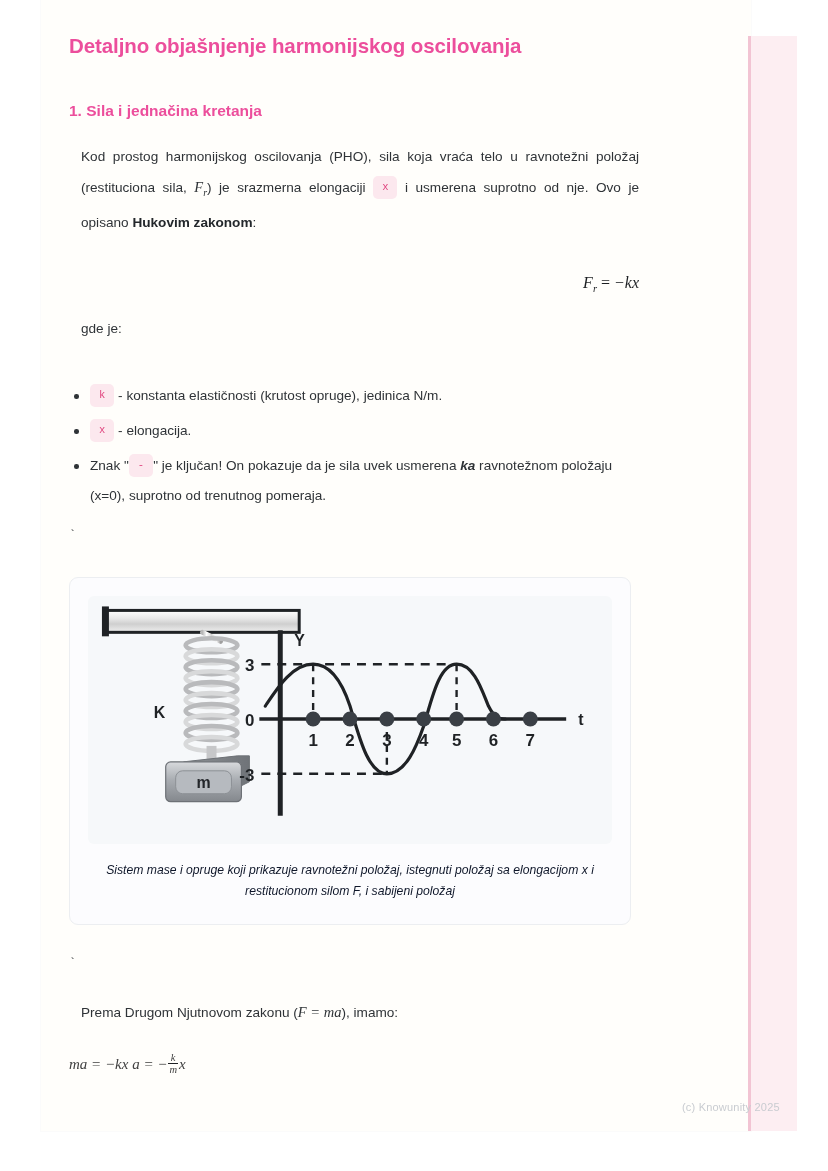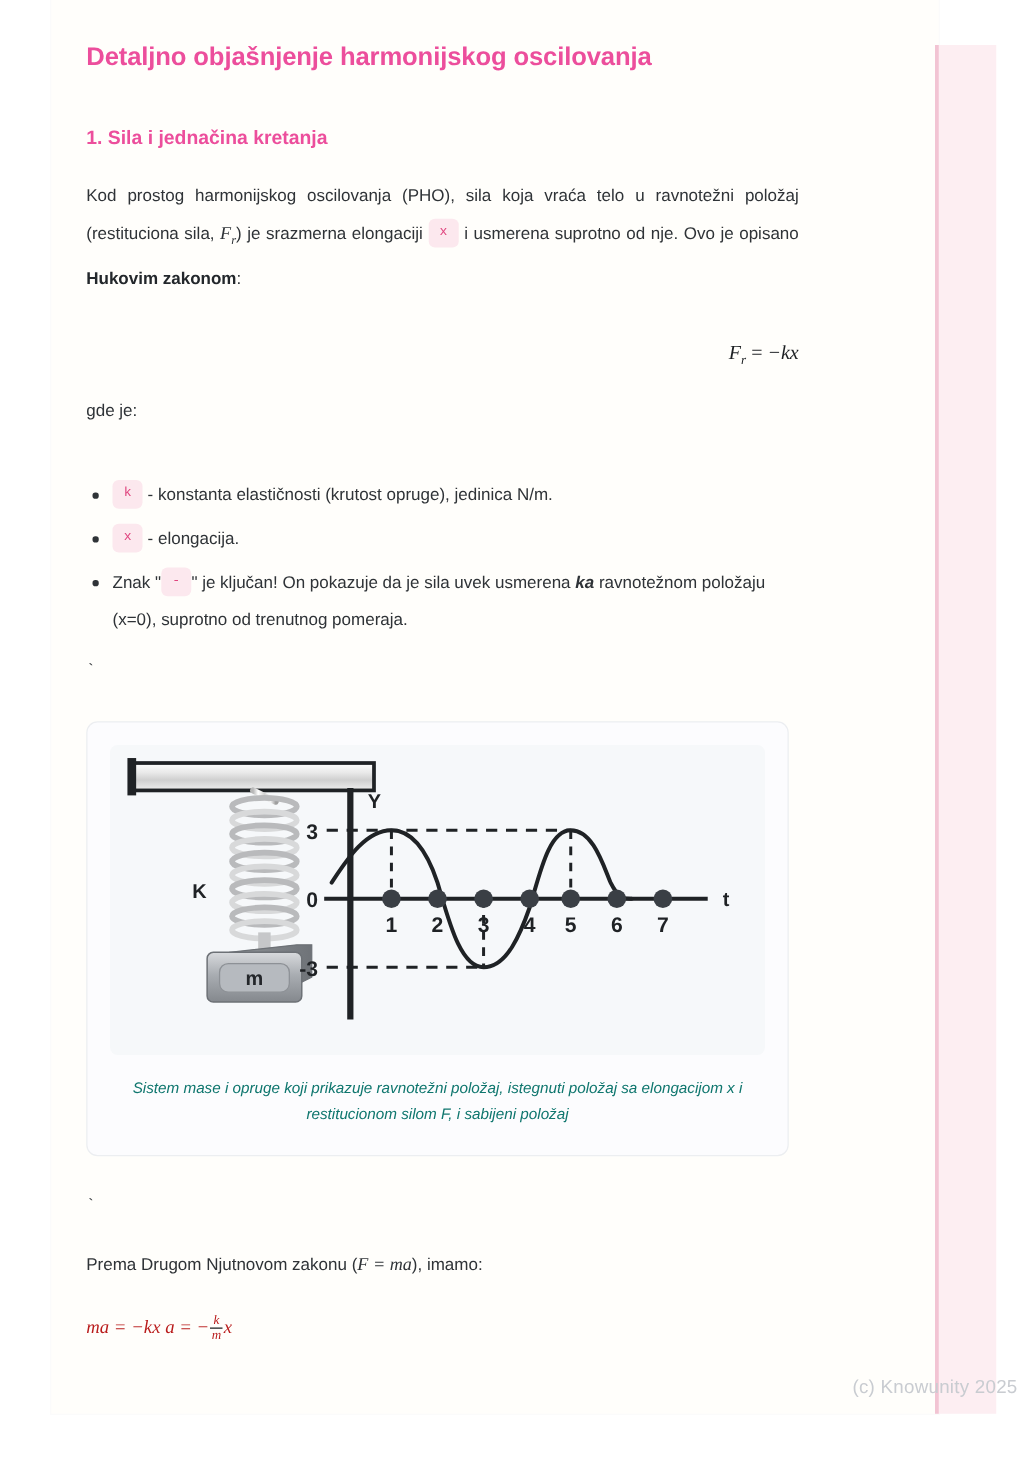--- a/index.html
+++ b/index.html
@@ -60,21 +60,21 @@
   }
   h2.doc-subtitle {
     margin: 40px 0 0 0;
     font-size: 15.5px;
     font-weight: bold;
     color: #ec4e9c;
     line-height: 22px;
   }
 
   p.body-text {
-    margin: 20px 0 0 0;
+    margin: 20px 0 0 12px;
     font-size: 13.6px;
     line-height: 30px;
     color: #2f3337;
     text-align: justify;
     text-justify: inter-word;
   }
   p.body-text.nojust { text-align: left; }
 
   .mathvar {
     font-family: "Liberation Serif", serif;
@@ -163,49 +163,49 @@
     background: #f6f8fa;
     border-radius: 6px;
     overflow: hidden;
     position: relative;
   }
   .figure-caption {
     margin: 16px 6px 6px 6px;
     font-size: 12.2px;
     line-height: 21px;
     font-style: italic;
-    color: #0f766e;
+    color: #0f172a;
     text-align: center;
   }
 
   
   .inline-formula {
     margin: 24px 0 0 0;
     font-family: "Liberation Serif", serif;
     font-size: 15px;
-    color: #b91c1c;
+    color: #404040;
   }
   .inline-formula i { font-style: italic; }
   .frac {
     display: inline-block;
     vertical-align: -0.45em;
     text-align: center;
     font-size: 10.5px;
     line-height: 1.08;
     margin: 0 1px;
   }
   .frac .num { display: block; border-bottom: 1px solid #1c1f22; padding: 0 1px; }
   .frac .den { display: block; padding: 0 1px; }
 
   
   #watermark {
     position: absolute;
     left: 682px;
     top: 1101px;
-    font-size: 15px;
+    font-size: 11px;
     color: #c9ccd1;
     letter-spacing: 0.2px;
     white-space: nowrap;
   }
 </style>
 </head>
 <body>
 
 <div id="page-shell">
 

